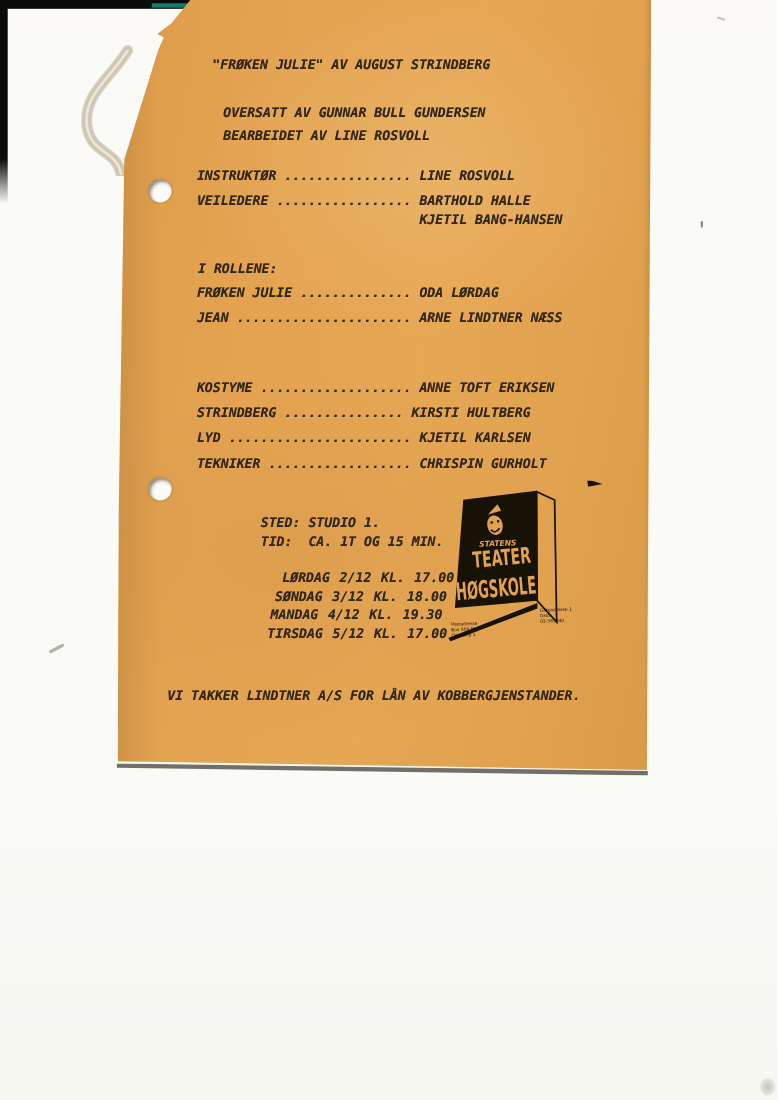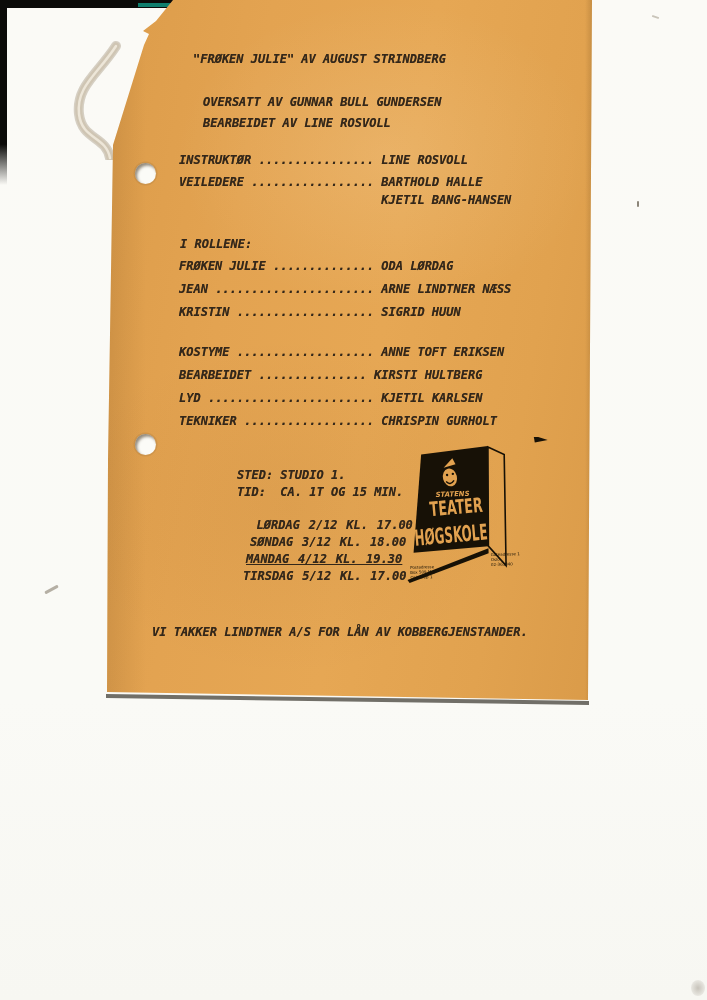--- a/index.html
+++ b/index.html
@@ -35,21 +35,21 @@
   
   .hole{position:absolute;width:21px;height:21px;border-radius:50%;background:#fbfbf7;
       box-shadow:inset 2px 2.5px 3px rgba(60,45,25,0.55),0 0 0 1.5px rgba(150,110,60,0.22);}
   
   .tw{position:absolute;font:italic 700 12px/1.25 "DejaVu Sans Mono",monospace;
       color:#33271a;white-space:pre;text-shadow:0 0 0.5px rgba(51,39,26,0.65);}
   .sched .tw-row{position:relative;font:italic 700 12px/17px "DejaVu Sans Mono",monospace;
       color:#33271a;white-space:pre;word-spacing:1.5px;text-shadow:0 0 0.5px rgba(51,39,26,0.65);}
   .sched .tw-row:nth-child(1){left:10px;text-align:center;}
   .sched .tw-row:nth-child(2){left:7px;}
-  .sched .tw-row:nth-child(3){left:3px;text-decoration:underline;}
+  .sched .tw-row:nth-child(3){left:3px;}
   .sched .tw-row:nth-child(4){left:0;}
   .logo-svg{position:absolute;left:303px;top:437px;}
 </style>
 </head>
 <body>
 
 <div class="scan">
 
   <div class="strip-top"></div>
   <div class="strip-teal"></div>
@@ -69,24 +69,23 @@
     <div class="tw" style="left:103px;top:95px">OVERSATT AV GUNNAR BULL GUNDERSEN</div>
     <div class="tw" style="left:103px;top:116px">BEARBEIDET AV LINE ROSVOLL</div>
 
     <div class="tw" style="left:79px;top:153px"><span>INSTRUKTØR</span><span> ................ </span><span>LINE ROSVOLL</span></div>
     <div class="tw" style="left:79px;top:175px"><span>VEILEDERE</span><span> ................. </span><span>BARTHOLD HALLE</span></div>
     <div class="tw" style="left:79px;top:193px"><span></span><span>                            </span><span>KJETIL BANG-HANSEN</span></div>
 
     <div class="tw" style="left:80px;top:237px">I ROLLENE:</div>
     <div class="tw" style="left:79px;top:259px"><span>FRØKEN JULIE</span><span> .............. </span><span>ODA LØRDAG</span></div>
     <div class="tw" style="left:79px;top:282px"><span>JEAN</span><span> ...................... </span><span>ARNE LINDTNER NÆSS</span></div>
-    <div class="tw" style="left:79px;top:305px"><span>KRISTIN</span><span> ................... </span><span>SIGRID HUUN</span></div>
 
     <div class="tw" style="left:79px;top:345px"><span>KOSTYME</span><span> ................... </span><span>ANNE TOFT ERIKSEN</span></div>
-    <div class="tw" style="left:79px;top:368px"><span>BEARBEIDET</span><span> ............... </span><span>KIRSTI HULTBERG</span></div>
+    <div class="tw" style="left:79px;top:368px"><span>STRINDBERG</span><span> ............... </span><span>KIRSTI HULTBERG</span></div>
     <div class="tw" style="left:79px;top:391px"><span>LYD</span><span> ....................... </span><span>KJETIL KARLSEN</span></div>
     <div class="tw" style="left:79px;top:414px"><span>TEKNIKER</span><span> .................. </span><span>CHRISPIN GURHOLT</span></div>
 
     <div class="tw" style="left:137px;top:468px">STED: STUDIO 1.</div>
     <div class="tw" style="left:137px;top:485px">TID:  CA. 1T OG 15 MIN.</div>
 
     <div class="sched" style="position:absolute;left:143px;top:517px">
       <div class="tw-row">LØRDAG 2/12 KL. 17.00</div>
       <div class="tw-row">SØNDAG 3/12 KL. 18.00</div>
       <div class="tw-row">MANDAG 4/12 KL. 19.30</div>

